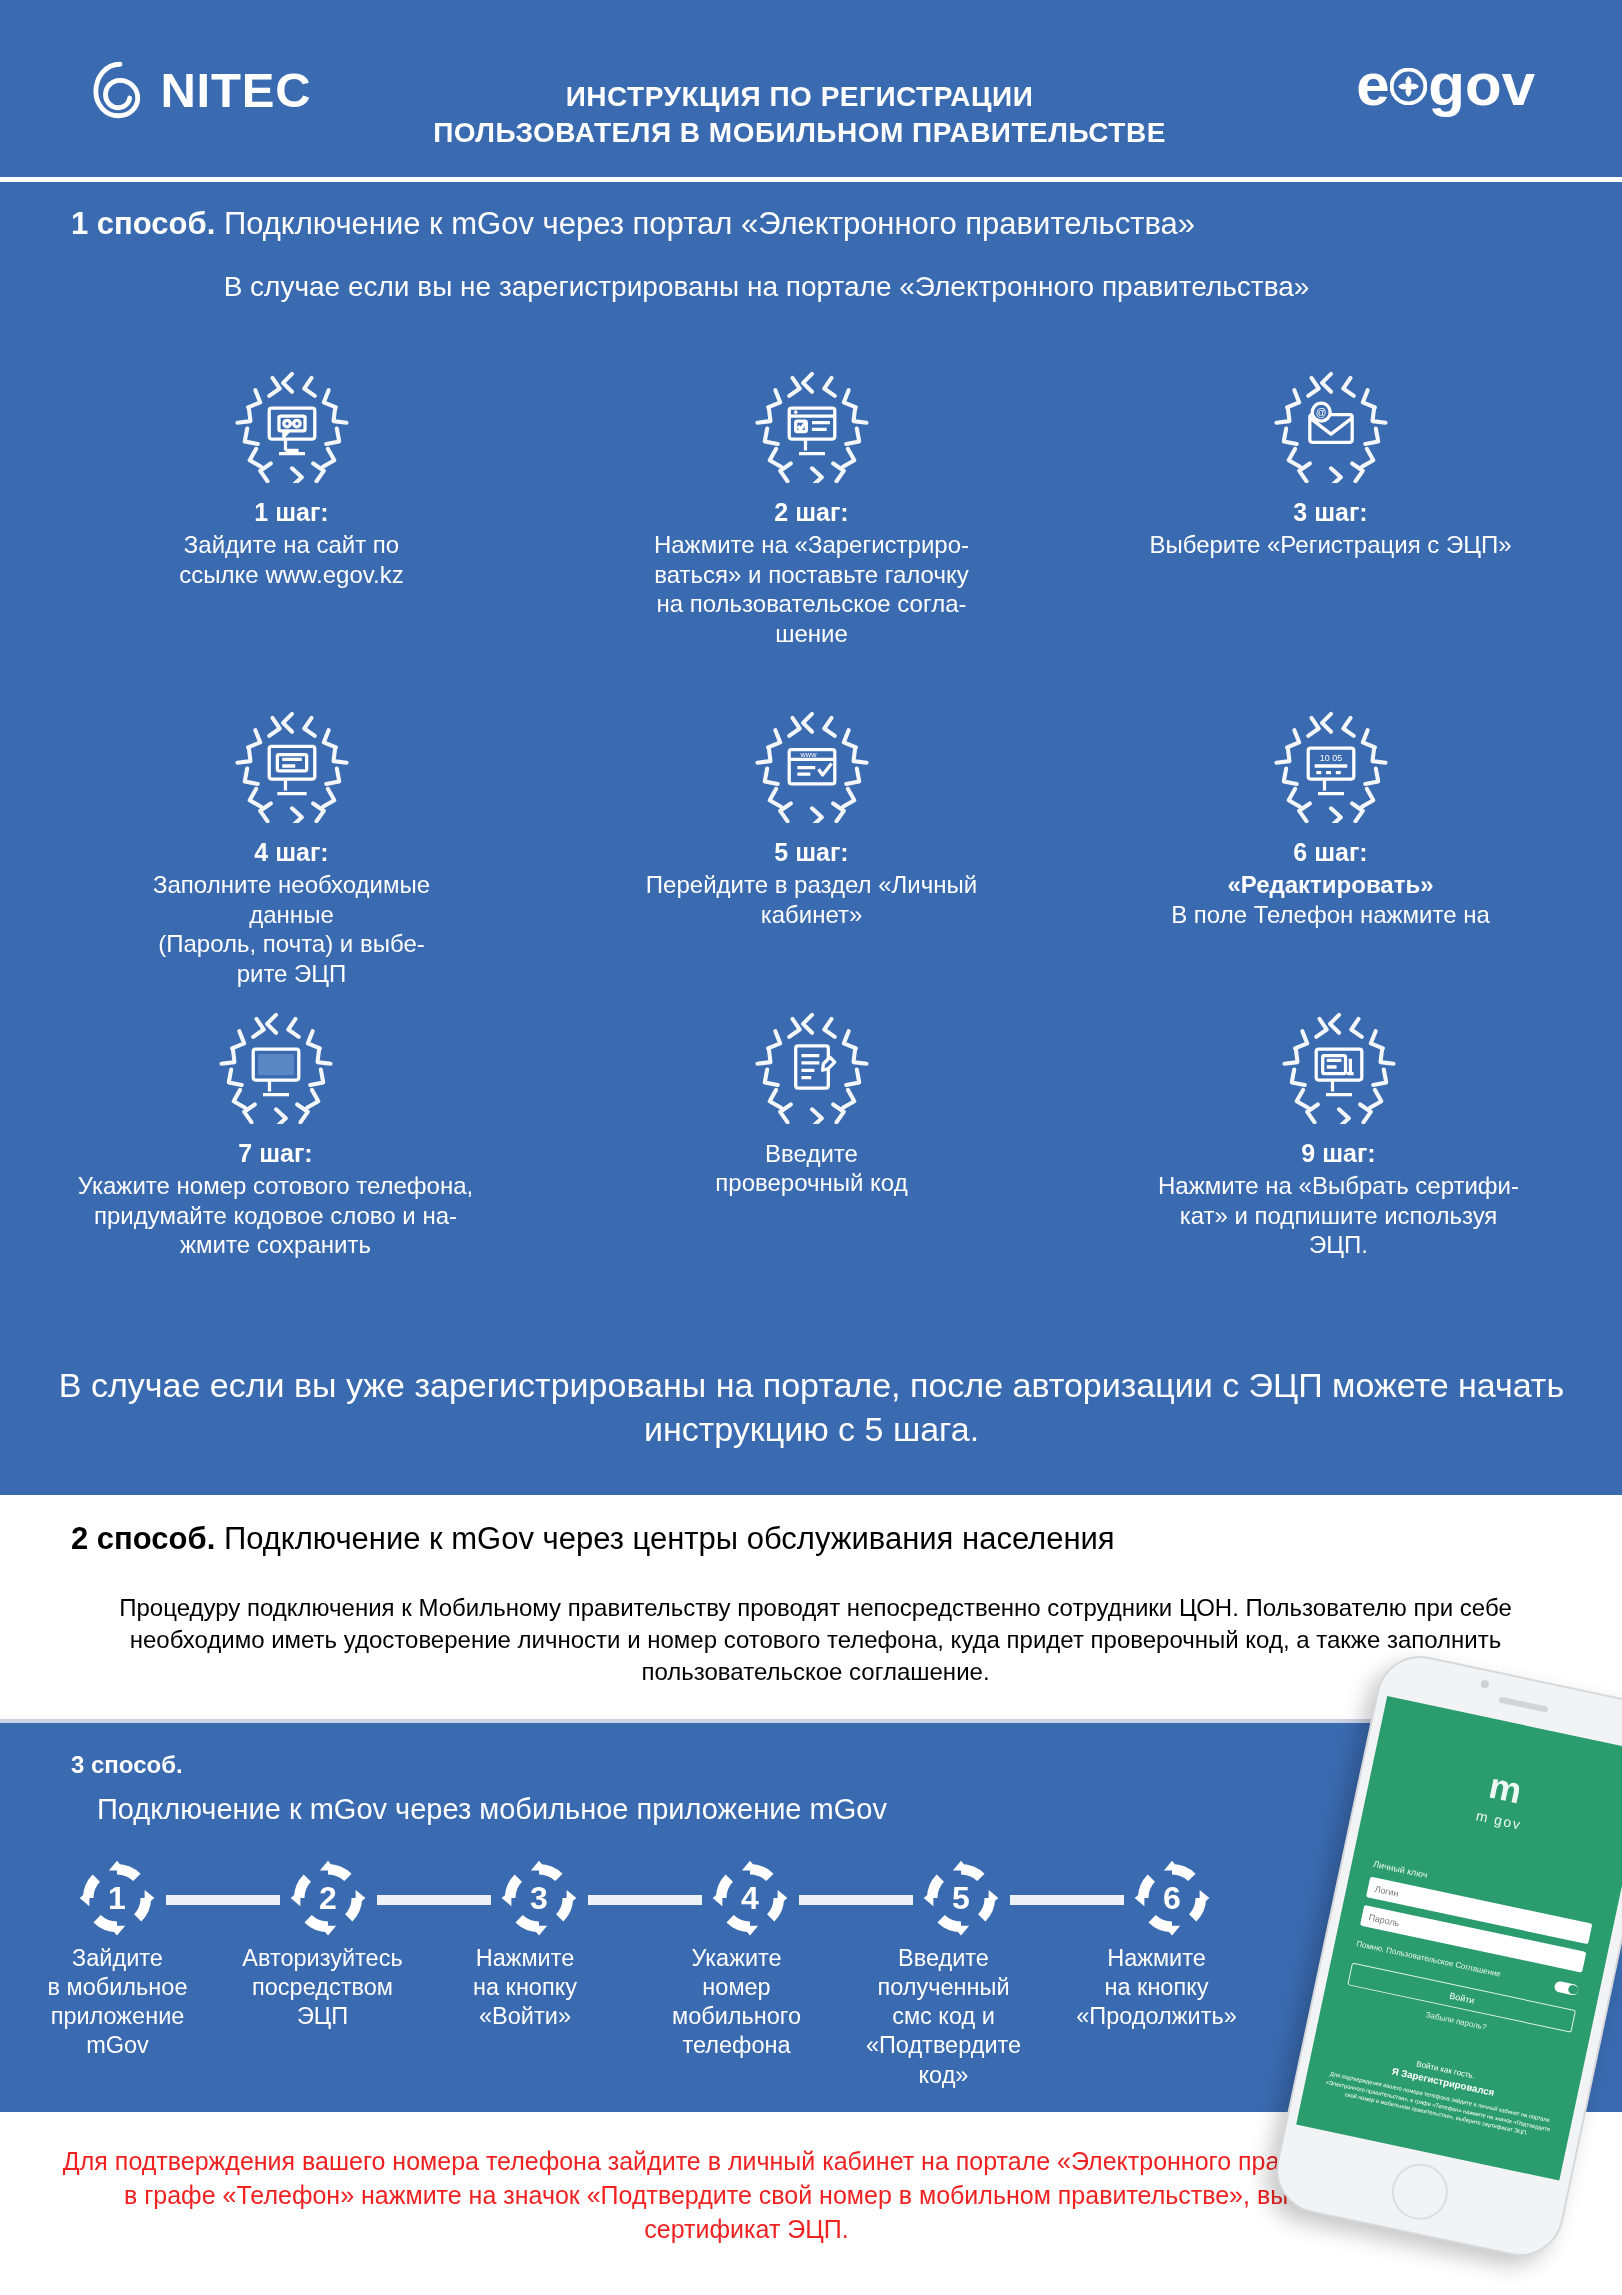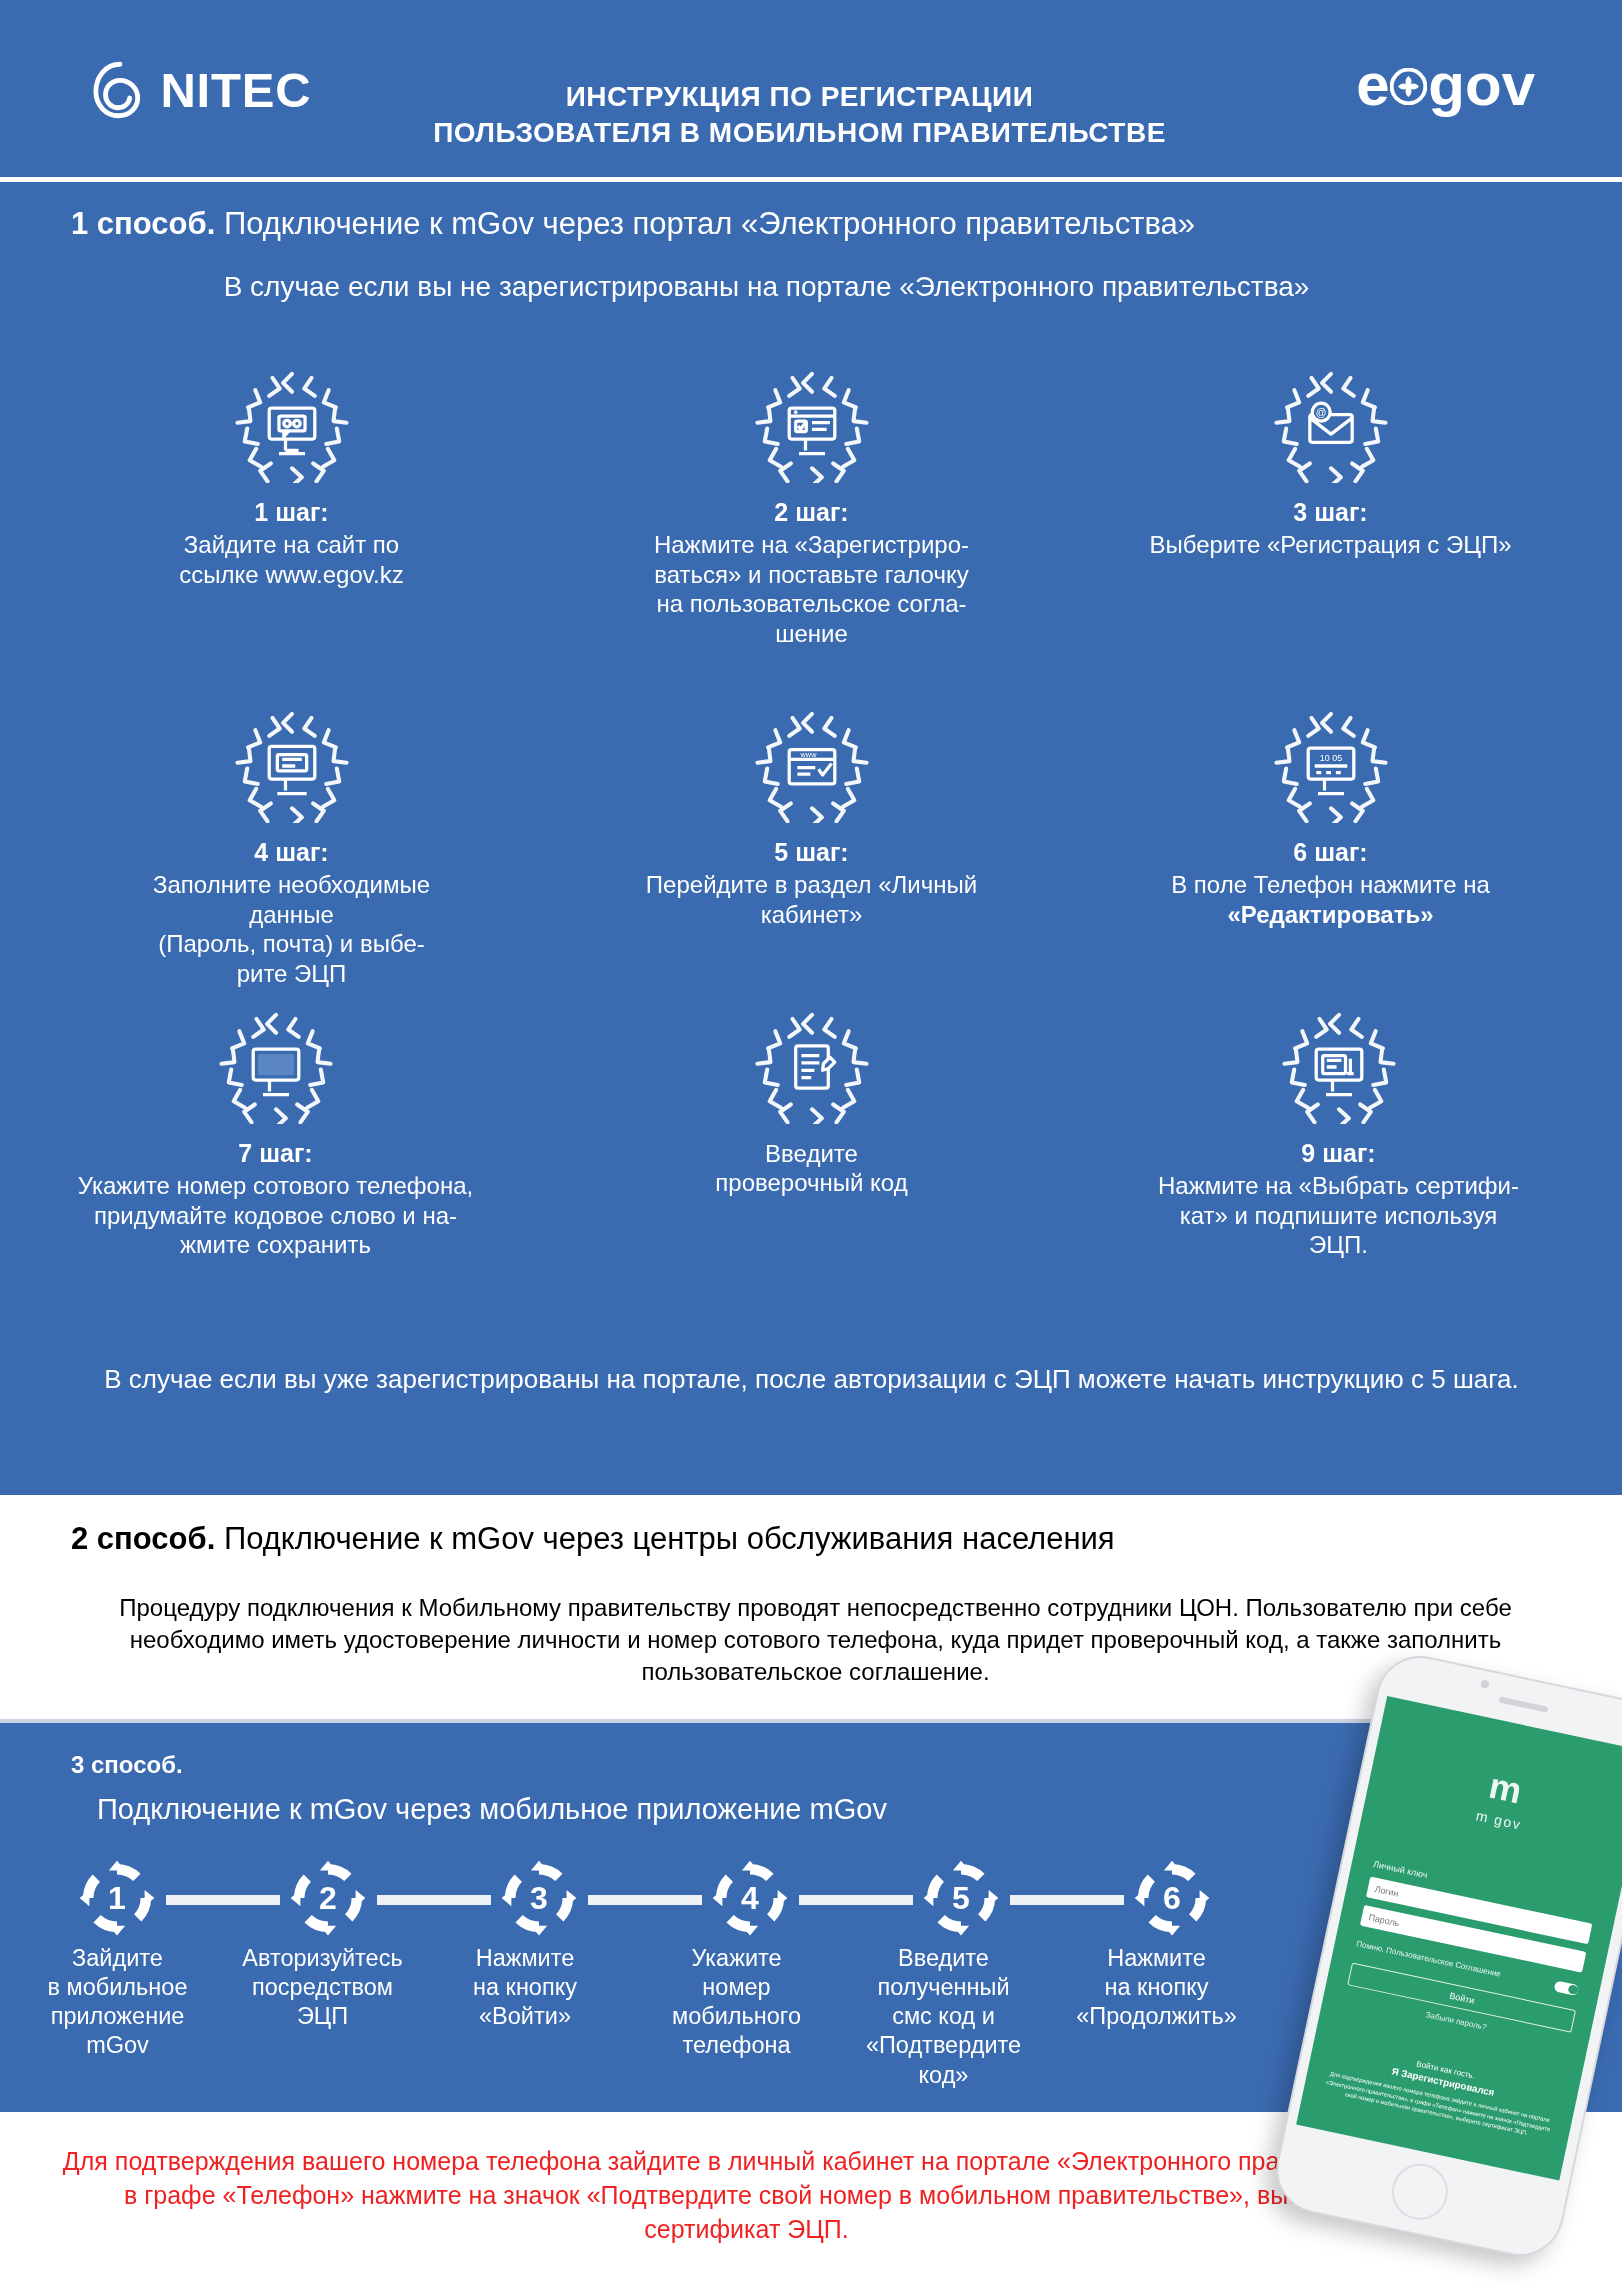--- a/index.html
+++ b/index.html
@@ -47,21 +47,21 @@
   .s1-title{left:71px;top:24px;font-size:31px;}
   .s1-sub{left:0;top:89px;width:1509px;text-align:center;font-size:28px;color:#fff;position:absolute;margin-left:12px;}
   .cell{
     position:absolute;width:519px;text-align:center;color:#ffffff;
   }
   .cell .icon{margin:0 auto 14.6px auto;width:114px;height:114px;}
   .cell .st{font-size:25px;font-weight:bold;margin-bottom:3.2px;}
   .cell .sd{font-size:24px;line-height:1.24;white-space:pre-line;}
   .s1-note{
     position:absolute;left:57px;top:1181px;width:1509px;text-align:center;
-    color:#ffffff;font-size:26px;line-height:1.3;
+    color:#ffffff;font-size:34px;line-height:1.3;
   }
   
   .sec2{
     position:absolute;left:0;top:1495px;width:1623px;height:227px;background:#ffffff;
   }
   .s2-title{position:absolute;left:71px;top:26px;font-size:31px;color:#000;}
   .s2-body{
     position:absolute;left:73px;top:97px;width:1485px;text-align:center;
     color:#000;font-size:24px;line-height:1.34;
   }
@@ -392,22 +392,22 @@
           <g fill="none" stroke="#ffffff" stroke-width="4" stroke-linejoin="round">
             <rect x="42" y="48" width="56" height="38" rx="3"></rect>
             <path d="M62 86 l0 14 M54 104 l32 0"></path>
             <text x="70" y="64" font-size="11" fill="#ffffff" stroke="none" text-anchor="middle" font-family="Liberation Sans">10 05</text>
             <path d="M50 70 l40 0"></path>
             <path d="M52 78 l6 0 M64 78 l6 0 M76 78 l6 0"></path>
           </g>
         </svg>
       </div>
       <div class="st">6 шаг:</div>
+      <div class="sd" style="font-weight:bold;">«Редактировать»</div>
       <div class="sd">В поле Телефон нажмите на</div>
-      <div class="sd" style="font-weight:bold;">«Редактировать»</div>
     </div>
 
     <div class="cell" style="left:16px;  top:828px;">
       <div class="icon">
         <svg width="114" height="114" viewBox="0 0 140 140">
           <g fill="none" stroke="#ffffff" stroke-width="5" stroke-linecap="round" stroke-linejoin="round" opacity=".95">
             <path d="M70 6 l-11 11 11 11"></path>
               <path d="M94 11 l-9 13 13 9"></path>
             <path d="M115 26 l-6 15 15 6"></path>
               <path d="M123 48 l-2 16 16 2"></path>

